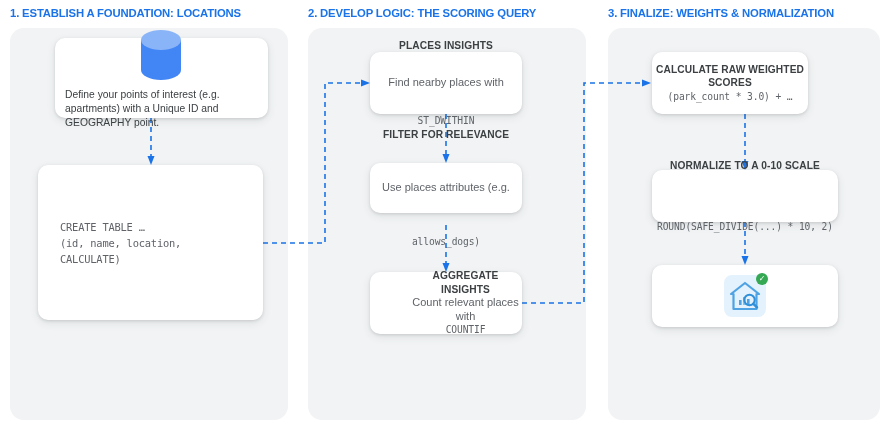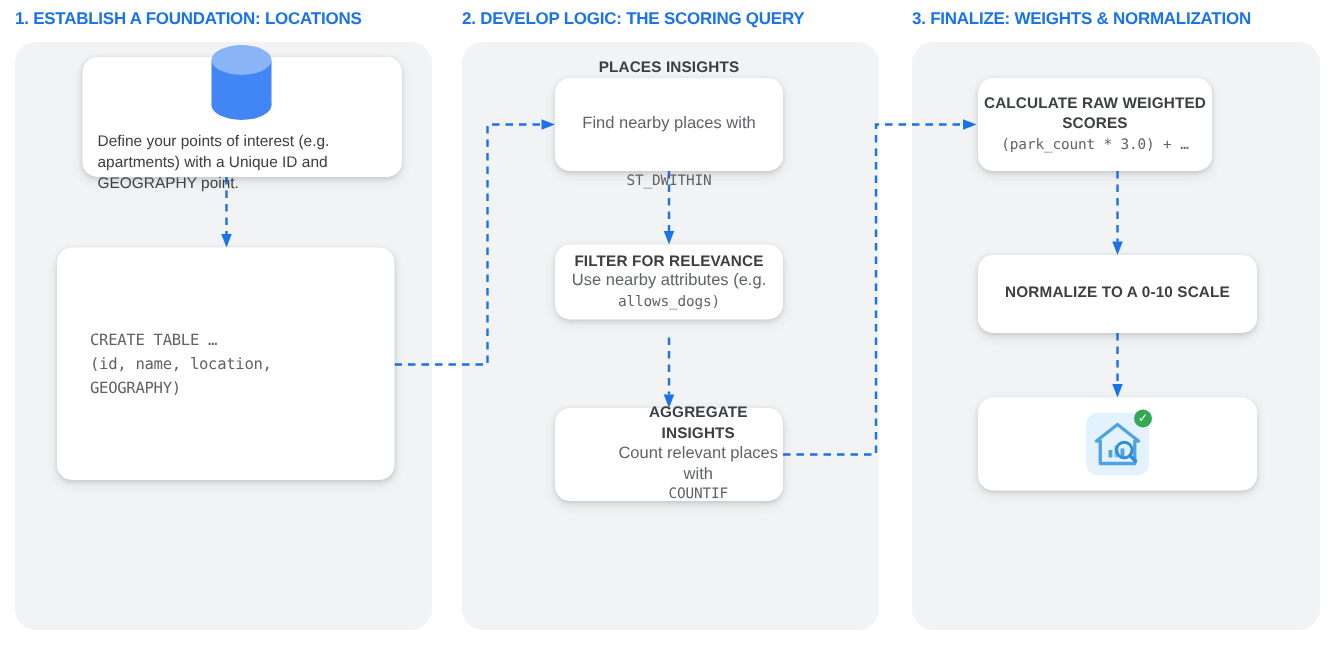--- a/index.html
+++ b/index.html
@@ -119,21 +119,21 @@
   }
   .db-icon .db-bottom {
     position: absolute; left: 6px; top: 34px;
     width: 40px; height: 20px;
     background: #4285f4;
     border-radius: 50%;
   }
 
   
   #card-places   { left: 370px; top: 52px;  width: 152px; height: 62px; gap: 24px; }
-  #card-filter   { left: 370px; top: 163px; width: 152px; height: 50px; }
+  #card-filter   { left: 370px; top: 163px; width: 152px; height: 50px; gap: 40px; }
   #card-aggregate{ left: 370px; top: 272px; width: 152px; height: 62px; padding-left: 39px; }
 
   
   #card-calc      { left: 652px; top: 52px;  width: 156px; height: 62px; }
   #card-normalize { left: 652px; top: 170px; width: 186px; height: 52px; gap: 48px; }
   #card-endresult {
     left: 652px; top: 265px; width: 186px; height: 62px;
     flex-direction: row; align-items: center;
     padding: 0 10px; gap: 8px;
   }
@@ -236,48 +236,49 @@
       <span class="db-bottom"></span>
       <span class="db-body"></span>
       <span class="db-top"></span>
     </span>
     <span class="define-text">Define your points of interest (e.g. apartments) with a Unique ID and GEOGRAPHY point.</span>
   </div>
 
   <div class="card" id="card-create">
     <span class="sql">CREATE TABLE …
 (id, name, location,
-GEOGRAPHY)</span>
+CALCULATE)</span>
   </div>
 
   <div class="card" id="card-places">
     <span class="card-title">PLACES INSIGHTS</span>
     <span class="card-sub">Find nearby places with</span>
     <span class="mono">ST_DWITHIN</span>
   </div>
 
   <div class="card" id="card-filter">
     <span class="card-title">FILTER FOR RELEVANCE</span>
-    <span class="card-sub">Use nearby attributes (e.g.</span>
+    <span class="card-sub">Use places attributes (e.g.</span>
     <span class="mono">allows_dogs)</span>
   </div>
 
   <div class="card" id="card-aggregate">
     <span class="card-title">AGGREGATE INSIGHTS</span>
     <span class="card-sub">Count relevant places with</span>
     <span class="mono">COUNTIF</span>
   </div>
 
   <div class="card" id="card-calc">
     <span class="card-title">CALCULATE RAW WEIGHTED SCORES</span>
     <span class="mono">(park_count * 3.0) + …</span>
   </div>
 
   <div class="card" id="card-normalize">
     <span class="card-title">NORMALIZE TO A 0-10 SCALE</span>
+    <span class="mono">ROUND(SAFE_DIVIDE(...) * 10, 2)</span>
   </div>
 
   <div class="card" id="card-endresult">
     <span class="result-icon">
       <svg width="36" height="36" viewBox="0 0 36 36">
         <path d="M18 5 L32 16 L29.5 16 L29.5 31 L6.5 31 L6.5 16 L4 16 Z" fill="none" stroke="#4fa3e3" stroke-width="2.2" stroke-linejoin="round"></path>
         <rect x="12" y="22" width="2.6" height="5" fill="#4fa3e3"></rect>
         <rect x="16" y="19" width="2.6" height="8" fill="#7fc3ee"></rect>
         <rect x="20" y="21" width="2.6" height="6" fill="#4fa3e3"></rect>
         <circle cx="22.5" cy="22" r="5.2" fill="none" stroke="#2f8fd8" stroke-width="2"></circle>

